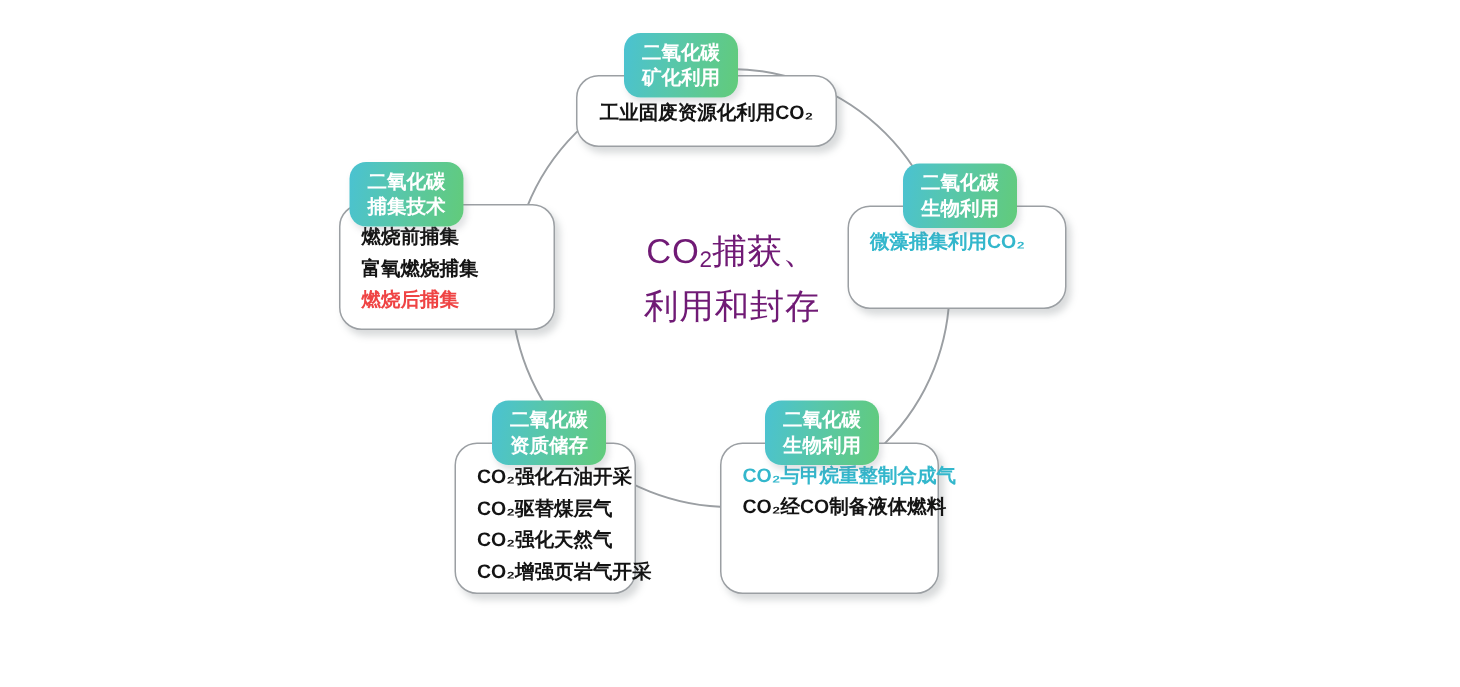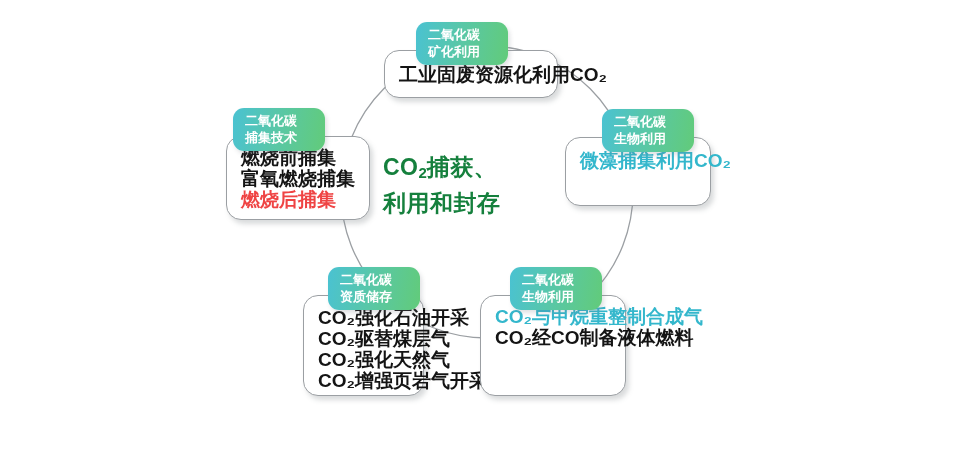--- a/index.html
+++ b/index.html
@@ -26,24 +26,25 @@
     width: 973px;
     height: 458px;
     pointer-events: none;
   }
   
   .center-title {
     position: absolute;
     left: 383px;
     top: 152px;
     width: 210px;
+    text-align: center;
     font-size: 23px;
-    font-weight: bold;
+    font-weight: normal;
     line-height: 31px;
-    color: #15803d;
+    color: #701a75;
     letter-spacing: 0.5px;
   }
   .center-title .sub {
     font-size: 15px;
     vertical-align: -0.22em;
     letter-spacing: 0;
   }
   
   .node {
     position: absolute;
@@ -60,21 +61,21 @@
     box-shadow: 3px 4px 5px rgba(120,125,130,0.28);
   }
   .node .card-body {
     position: absolute;
     left: 0;
     right: 0;
     box-sizing: border-box;
     padding: 0 14px;
   }
   .line {
-    font-size: 19px;
+    font-size: 13px;
     font-weight: bold;
     line-height: 21px;
     color: #141414;
     white-space: nowrap;
   }
   .line.teal {
     color: #33b7cc;
   }
   .line.green {
     color: #ef4444;
@@ -86,31 +87,31 @@
   .badge {
     position: absolute;
     box-sizing: border-box;
     border-radius: 11px;
     background: linear-gradient(100deg, #4ac2d2 0%, #58c7a9 45%, #62cb7a 100%);
     color: #ffffff;
     font-size: 13px;
     font-weight: bold;
     line-height: 17px;
     text-align: right;
-    padding: 4px 28px 5px 12px;
+    padding: 4px 12px 5px 12px;
     white-space: nowrap;
     box-shadow: 2px 3px 4px rgba(120,125,130,0.22);
     z-index: 4;
   }
   
   #node-mineral   .card { width: 174px; height: 48px; }
   #node-mineral   .card-body { top: 13px; }
   #node-capture   .card { width: 144px; height: 84px; }
   #node-capture   .card-body { top: 10px; }
-  #node-bioright  .card { width: 146px; height: 69px; text-align: center; }
+  #node-bioright  .card { width: 146px; height: 69px; }
   #node-bioright  .card-body { top: 12px; }
   #node-storage   .card { width: 121px; height: 101px; }
   #node-storage   .card-body { top: 11px; }
   #node-biobottom .card { width: 146px; height: 101px; }
   #node-biobottom .card-body { top: 10px; text-align: center; }
 </style>
 </head>
 <body>
 
 <div id="stage">

